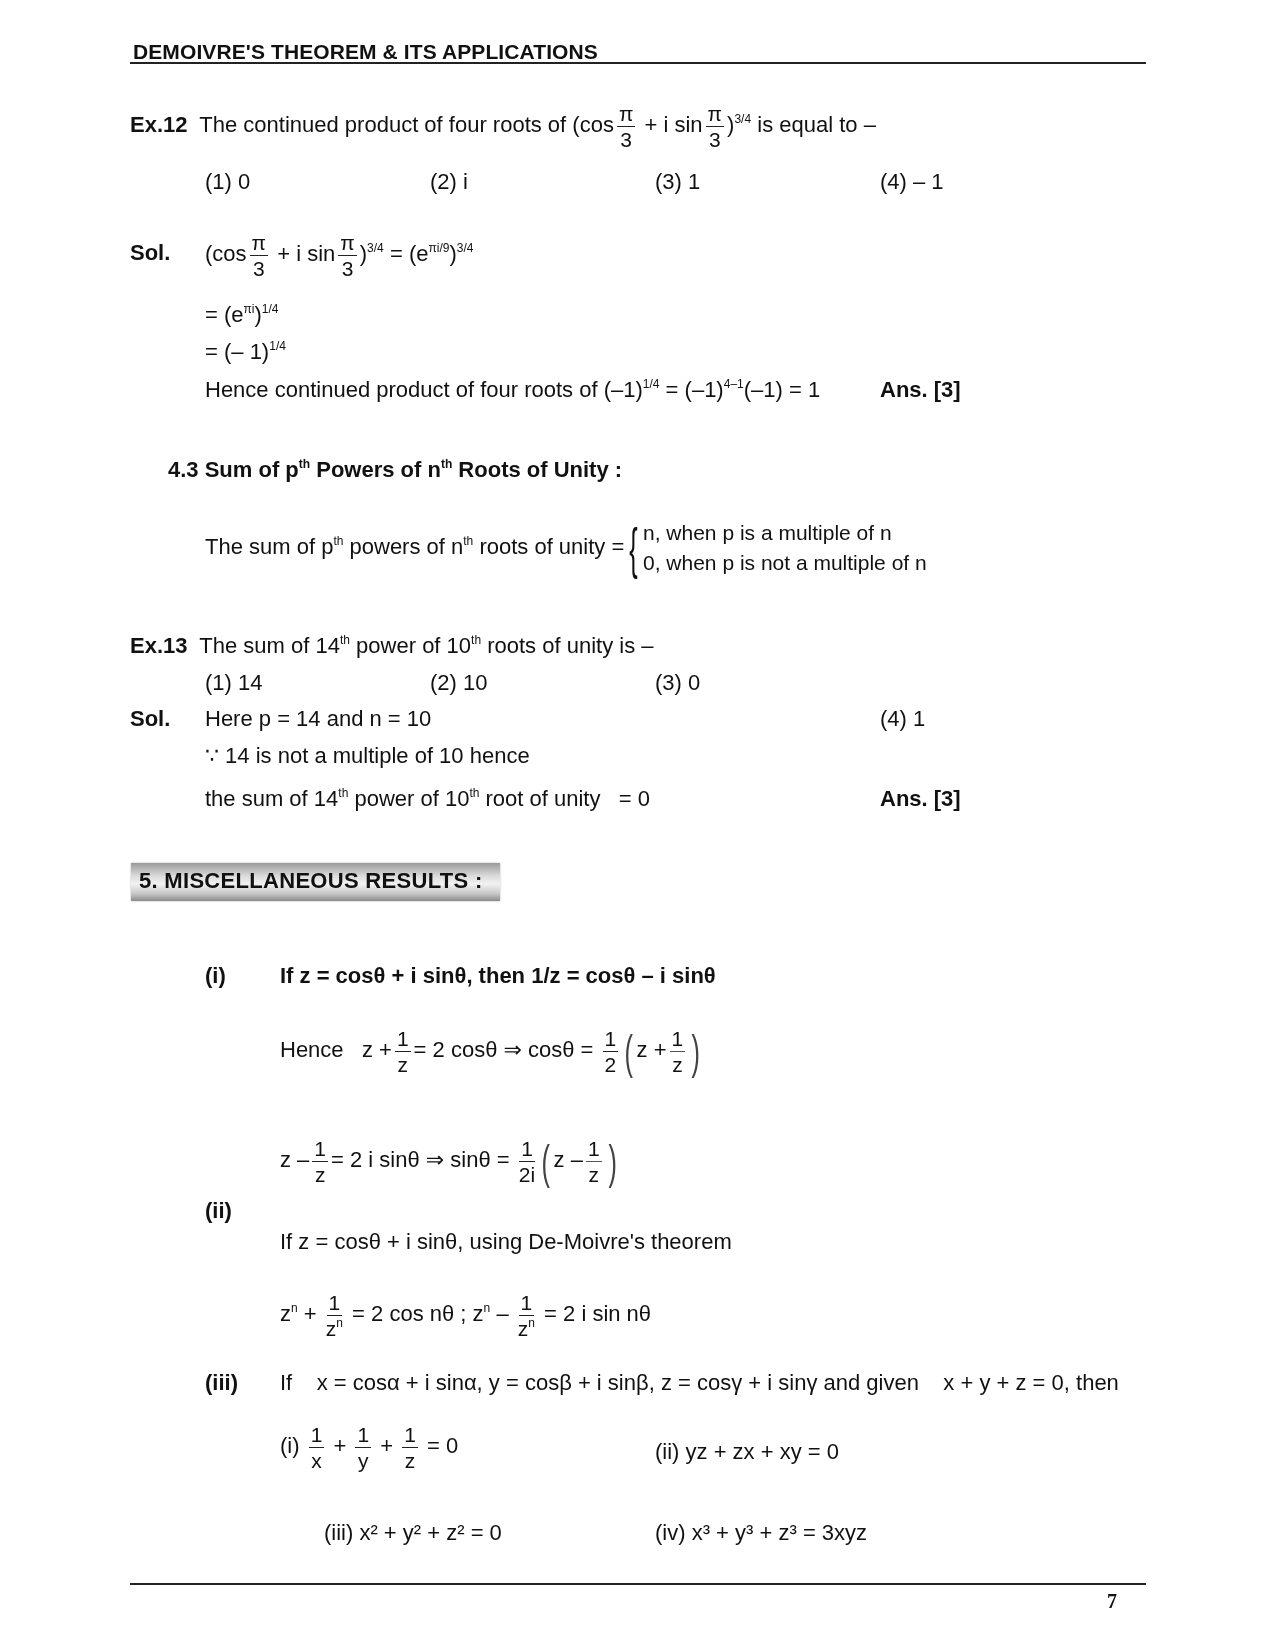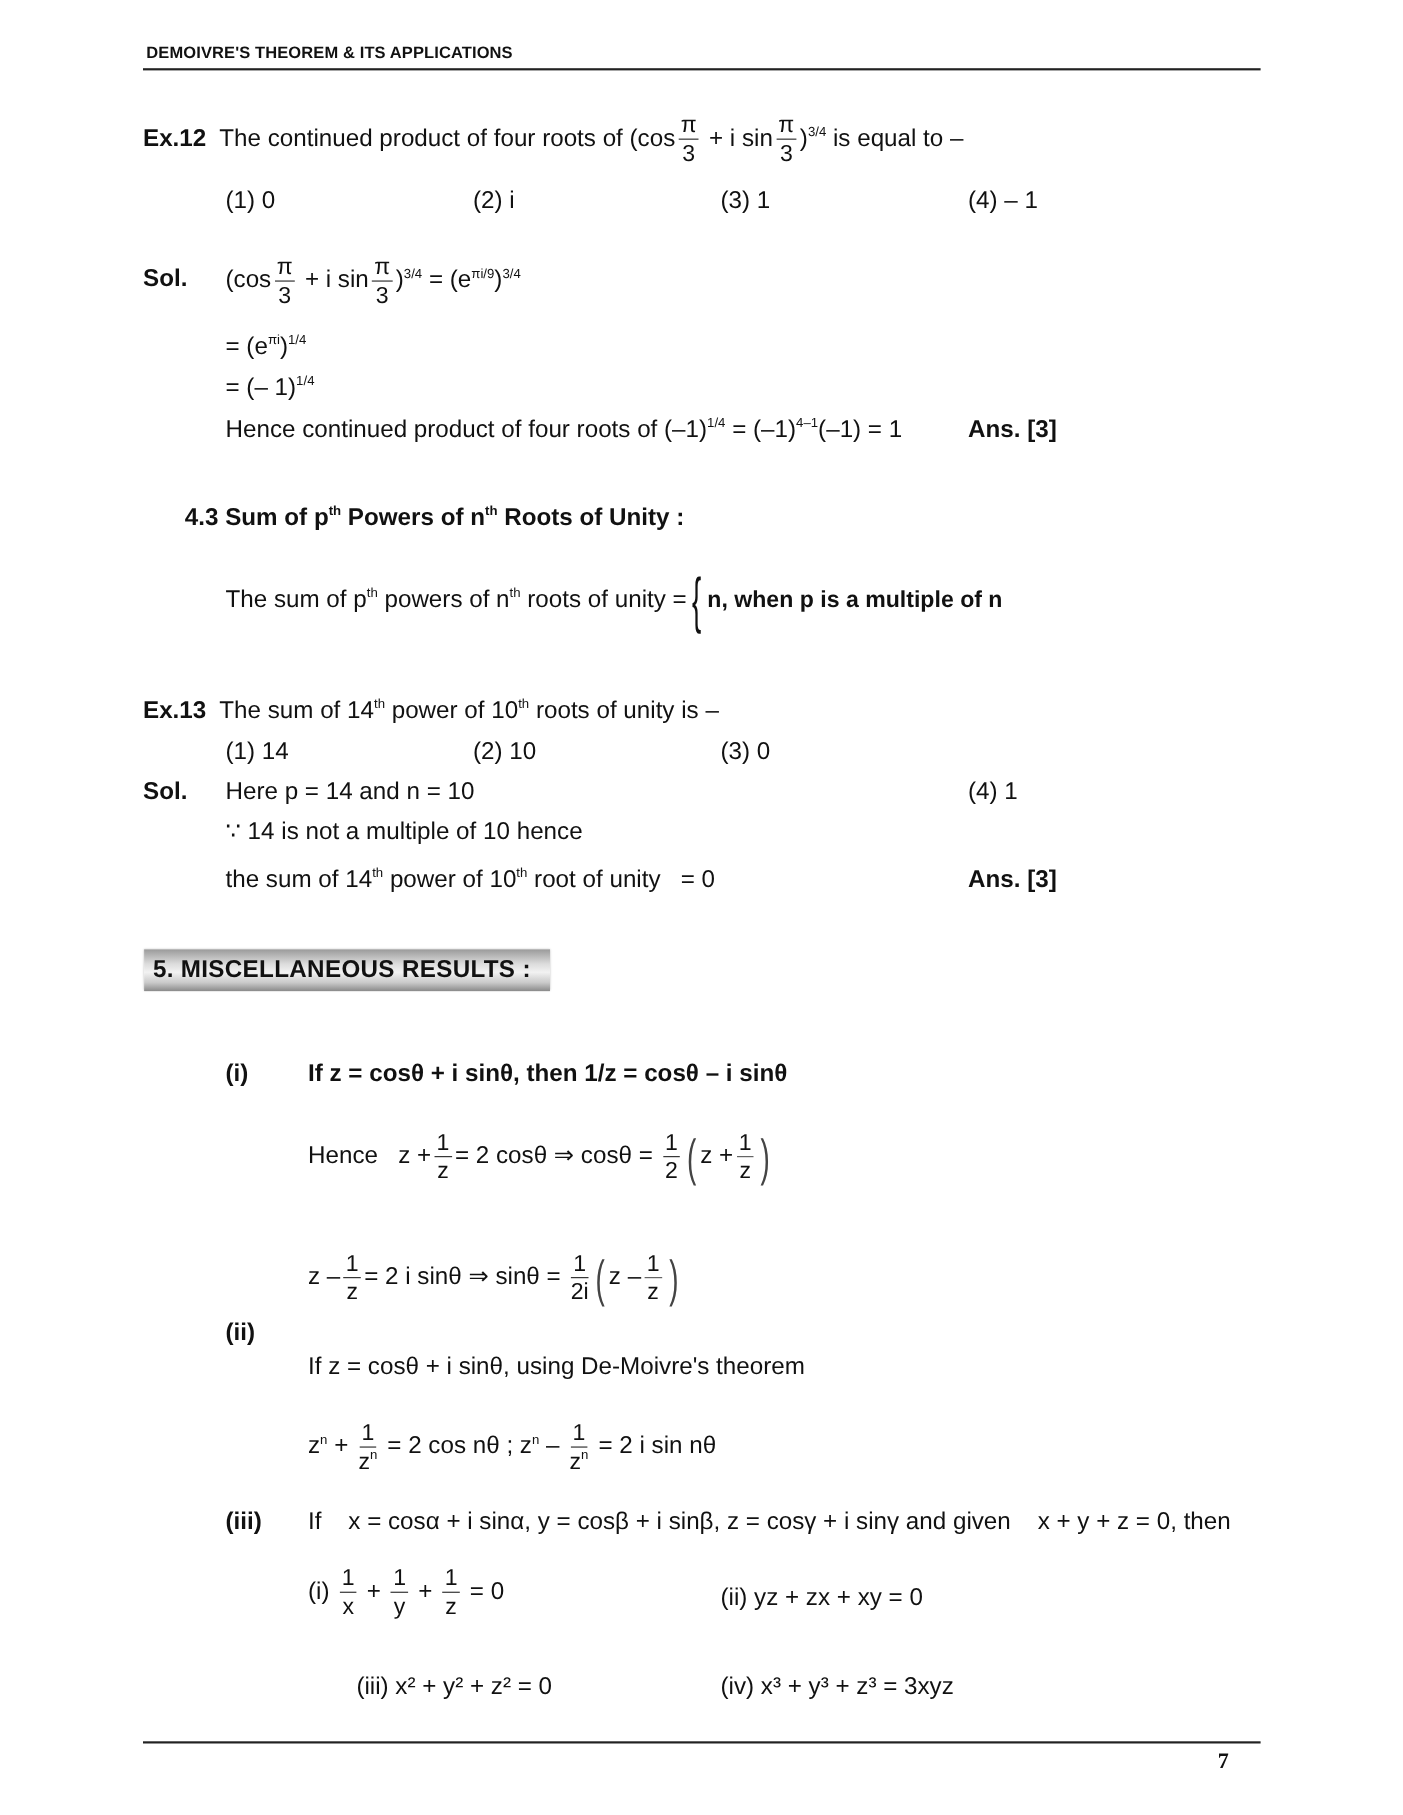--- a/index.html
+++ b/index.html
@@ -1,38 +1,38 @@
 <!DOCTYPE html>
 <html><head>
 <meta charset="utf-8">
 <style>
   html, body { margin: 0; padding: 0; }
   body {
     width: 1275px; height: 1650px; background: #ffffff; position: relative; overflow: hidden;
     font-family: "Liberation Sans", sans-serif; color: #111;
   }
   .abs { position: absolute; white-space: nowrap; }
-  .hdr { font-weight: bold; font-size: 15px; letter-spacing: 0.1px; }
+  .hdr { font-weight: bold; font-size: 21px; letter-spacing: 0.1px; }
   .rule { position: absolute; height: 2px; background: #222; }
   .t { font-size: 22px; line-height: 26px; }
   .b { font-weight: bold; }
   sup, .sup { font-size: 12px; vertical-align: 9px; line-height: 0; }
   .frac { display: inline-flex; flex-direction: column; align-items: center; vertical-align: middle; margin: 0 3px; line-height: 1; }
   .frac .num { padding: 0 2px 2px; border-bottom: 1px solid #222; font-size: 21px; }
   .frac .den { padding-top: 2px; font-size: 21px; }
   .frac.thin .num { border-bottom: 1px solid #555; }
   .paren { display: inline-block; font-size: 46px; font-weight: 200; color: #444; vertical-align: middle; transform: scaleX(0.55); line-height: 1; }
   .banner {
     position: absolute; left: 131px; top: 863px; width: 369px; height: 38px;
     background: linear-gradient(to bottom, #9a9a9a 0%, #dcdcdc 35%, #f2f2f2 55%, #c9c9c9 80%, #8a8a8a 100%);
     box-shadow: 0 0 2px #bbb;
   }
   .banner span { position: absolute; left: 8px; top: 5px; font-size: 22px; font-weight: bold; letter-spacing: 0.3px; }
   .brace { display: inline-block; font-size: 56px; font-weight: 200; transform: scaleX(0.45); line-height: 1; vertical-align: middle; }
-  .cases { display: inline-flex; flex-direction: column; vertical-align: middle; font-size: 21px; line-height: 30px; font-weight: bold; }
+  .cases { display: inline-flex; flex-direction: column; vertical-align: middle; font-size: 21px; line-height: 30px; }
 </style>
 </head>
 <body>
 
 <div class="abs hdr" style="left:133px; top:40px;">DEMOIVRE'S THEOREM &amp; ITS APPLICATIONS</div>
 <div class="rule" style="left:130px; top:62px; width:1016px;"></div>
 
 <div class="abs t" style="left:130px; top:103px;">
   <span class="b">Ex.12</span>&nbsp;
   <span>The continued product of four roots of (cos</span><span class="frac">
@@ -73,20 +73,21 @@
   <span>Hence continued product of four roots of (–1)</span><span class="sup">1/4</span><span> = (–1)</span><span class="sup">4–1</span><span>(–1) = 1</span>
 </div>
 <div class="abs t b" style="left:880px; top:377px;">Ans. [3]</div>
 
 <div class="abs t b" style="left:168px; top:457px;">
   <span>4.3 Sum of p</span><span class="sup">th</span><span> Powers of n</span><span class="sup">th</span><span> Roots of Unity :</span>
 </div>
 <div class="abs t" style="left:205px; top:518px;">
   <span>The sum of p</span><span class="sup">th</span><span> powers of n</span><span class="sup">th</span><span> roots of unity =</span><span class="brace">{</span><span class="cases">
       <span>n, when p is a multiple of n</span>
+      <span>0, when p is not a multiple of n</span>
     </span>
 </div>
 
 <div class="abs t" style="left:130px; top:633px;">
   <span class="b">Ex.13</span>&nbsp;
   <span>The sum of 14</span><span class="sup">th</span><span> power of 10</span><span class="sup">th</span><span> roots of unity is –</span>
 </div>
 <div class="abs t" style="left:205px; top:670px;">(1) 14</div>
 <div class="abs t" style="left:430px; top:670px;">(2) 10</div>
 <div class="abs t" style="left:655px; top:670px;">(3) 0</div>

